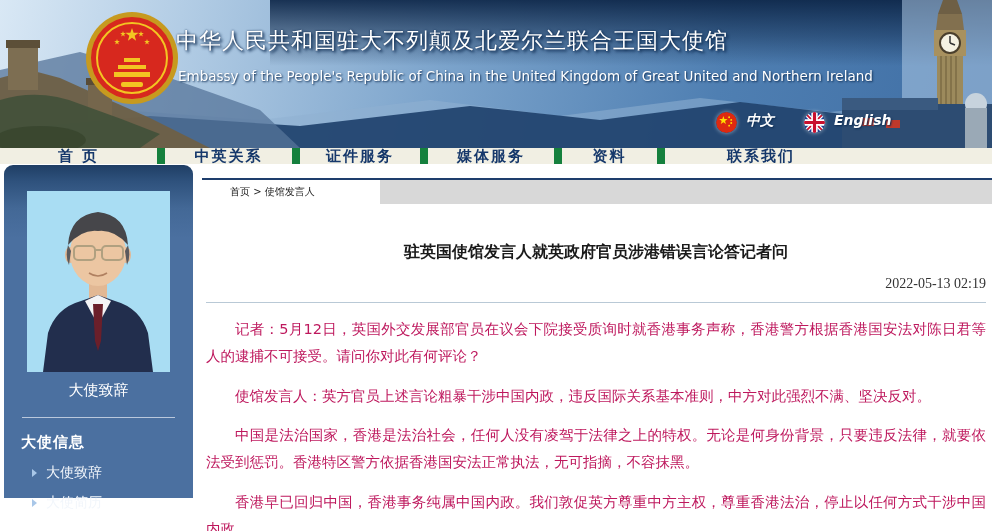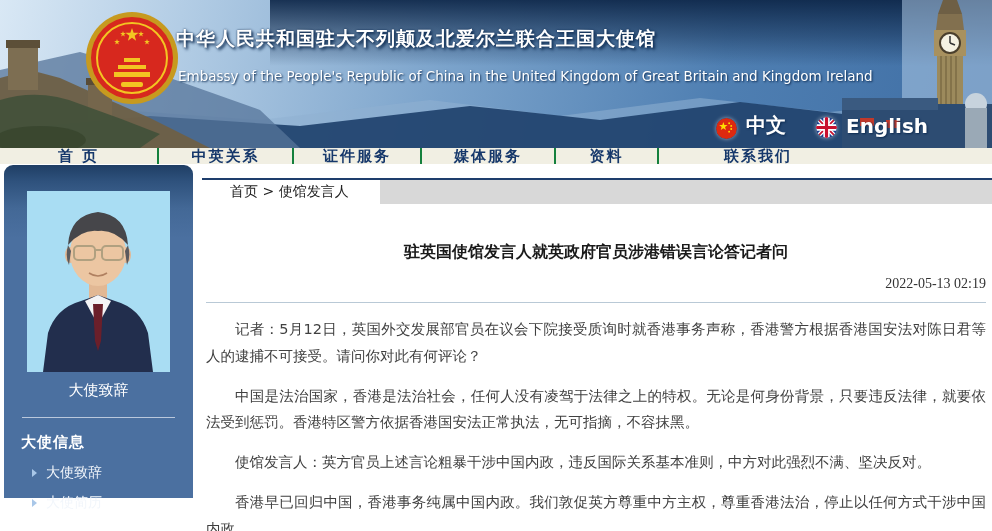--- a/index.html
+++ b/index.html
@@ -12,36 +12,36 @@
   .header { position: relative; width: 992px; height: 148px; overflow: hidden;
     background: linear-gradient(102deg, #d9e8f5 0%, #b3cde5 18%, #7ba3cb 45%, #4f7fb2 72%, #3f6ea4 100%);
   }
   .header-dark-top { position: absolute; top: 0; left: 270px; right: 0; height: 66px;
     background: linear-gradient(to bottom, rgba(13,38,72,.92) 0%, rgba(13,38,72,.45) 55%, rgba(13,38,72,0) 100%);
   }
   .header-mountains { position: absolute; left: 0; bottom: 0; width: 992px; height: 58px; }
   .great-wall { position: absolute; left: 0; bottom: 0; width: 300px; height: 148px; }
   .big-ben { position: absolute; right: 0; top: 0; width: 150px; height: 148px; }
   .emblem { position: absolute; left: 84px; top: 10px; width: 96px; height: 96px; }
-  .hdr-title-cn { position: absolute; left: 176px; top: 26px; color: #fff; font-size: 19px;
-    font-weight: bold; letter-spacing: 1px; text-shadow: 2px 2px 3px #0c2a50, 0 0 2px #0c2a50; white-space: nowrap; }
+  .hdr-title-cn { position: absolute; left: 176px; top: 26px; color: #fff; font-size: 22px;
+    font-weight: normal; letter-spacing: 1px; text-shadow: 2px 2px 3px #0c2a50, 0 0 2px #0c2a50; white-space: nowrap; }
   .hdr-title-en { position: absolute; left: 178px; top: 68px; color: #fff; font-size: 13.5px;
     text-shadow: 1px 1px 2px #0c2a50; white-space: nowrap; }
   .lang-row { position: absolute; left: 716px; top: 112px; display: flex; align-items: center; }
-  .lang-link { display: flex; align-items: flex-end; color: #fff; font-size: 20px; font-weight: bold;
-    text-decoration: none; cursor: pointer; text-shadow: 1px 1px 2px #0c2a50; }
+  .lang-link { display: flex; align-items: flex-start; color: #fff; font-size: 14px; font-weight: bold;
+    text-decoration: none; cursor: pointer; text-shadow: 1px 1px 2px #0c2a50; font-style: italic; }
   .lang-flag { width: 21px; height: 21px; margin-right: 9px; border-radius: 50%;
     box-shadow: 0 0 4px rgba(255,255,255,.55); }
   .lang-gap { width: 30px; }
   
   .nav { display: flex; width: 992px; height: 16px; background: #f1efe3; }
   .nav a { display: flex; align-items: center; justify-content: center; height: 100%;
     color: #16386b; font-size: 15px; font-weight: bold; letter-spacing: 2px;
     text-decoration: none; cursor: pointer; }
-  .nav a + a { border-left: 2px solid #15803d; }
+  .nav a + a { border-left: 8px solid #15803d; }
   .nw1{width:157px}.nw2{width:135px}.nw3{width:133px}.nw4{width:128px}
   .nw5{width:134px}.nw6{width:103px}.nw7{width:200px}
   
   .content-row { display: flex; padding-left: 4px; }
   
   .sidebar { width: 189px; height: 333px; margin-top: 1px; flex: 0 0 189px;
     border-radius: 9px 9px 0 0;
     background: linear-gradient(to bottom, #1f3e64 0%, #2f527d 5%, #436896 13%, #4b70a0 22%, #4b70a0 100%);
   }
   .photo-frame { width: 143px; height: 181px; margin: 26px auto 0; overflow: hidden; }
@@ -50,27 +50,27 @@
   .side-title { padding: 15px 0 0 17px; color: #fff; font-size: 15px; font-weight: bold; letter-spacing: 1px; }
   .side-item { display: flex; align-items: center; padding: 12px 0 0 28px; color: #f2f6fb;
     font-size: 14px; cursor: pointer; }
   .tri { width: 0; height: 0; border-left: 5px solid #a9c7e8; border-top: 4px solid transparent;
     border-bottom: 4px solid transparent; margin-right: 9px; }
   
   .main { flex: 1; margin-left: 9px; }
   .breadcrumb-bar { margin-top: 14px; height: 26px; background: #d8d8d8;
     border-top: 2px solid #1e3e6c; display: flex; }
   .breadcrumb-tab { width: 178px; height: 100%; background: #fff; display: flex; align-items: center;
-    padding-left: 28px; font-size: 14px; color: #222; cursor: pointer; }
+    padding-left: 28px; font-size: 10px; color: #222; cursor: pointer; }
   .article { padding: 0 6px 0 4px; }
   .article h1 { margin-top: 38px; text-align: center; font-size: 16px; font-weight: bold; color: #1a1a1a; }
   .article .date { margin-top: 13px; text-align: right; font-size: 14px; color: #333;
     font-family: "Liberation Serif", "DejaVu Serif", serif; }
   .title-divider { border: 0; border-top: 1px solid #b9c9d6; margin-top: 10px; }
-  .article p { margin-top: 13px; font-size: 14.5px; line-height: 1.85; color: #404040;
+  .article p { margin-top: 13px; font-size: 14.5px; line-height: 1.85; color: #be185d;
     text-indent: 2em; text-align: justify; }
 </style>
 </head>
 <body>
 
 <div class="header">
   <div class="header-dark-top"></div>
 
   <svg class="header-mountains" viewBox="0 0 992 58" preserveAspectRatio="none">
     <polygon points="0,34 120,20 260,30 430,10 560,26 700,8 830,22 930,12 992,24 992,58 0,58" fill="#8fb0d2" opacity="0.55"></polygon>
@@ -117,21 +117,21 @@
     <use href="#sstar" fill="#f3c522" transform="translate(39,24)"></use>
     <use href="#sstar" fill="#f3c522" transform="translate(57,24)"></use>
     <use href="#sstar" fill="#f3c522" transform="translate(63,32)"></use>
     <rect x="40" y="48" width="16" height="4" fill="#f3c522"></rect>
     <rect x="34" y="55" width="28" height="4" fill="#f3c522"></rect>
     <rect x="30" y="62" width="36" height="5" fill="#f3c522"></rect>
     <rect x="37" y="72" width="22" height="5" rx="2" fill="#f3c522"></rect>
   </svg>
 
   <div class="hdr-title-cn">中华人民共和国驻大不列颠及北爱尔兰联合王国大使馆</div>
-  <div class="hdr-title-en">Embassy of the People's Republic of China in the United Kingdom of Great Britain and Kingdom Ireland</div>
+  <div class="hdr-title-en">Embassy of the People's Republic of China in the United Kingdom of Great United and Northern Ireland</div>
 
   <div class="lang-row">
     <a class="lang-link">
       <svg class="lang-flag" viewBox="0 0 20 20">
         <circle cx="10" cy="10" r="10" fill="#de2910"></circle>
         <use href="#sstar" fill="#ffde00" transform="translate(7,8) scale(1.4)"></use>
         <circle cx="12.5" cy="5" r="0.9" fill="#ffde00"></circle>
         <circle cx="14.5" cy="7.5" r="0.9" fill="#ffde00"></circle>
         <circle cx="14.5" cy="10.5" r="0.9" fill="#ffde00"></circle>
         <circle cx="12.5" cy="13" r="0.9" fill="#ffde00"></circle>
@@ -207,18 +207,18 @@
   <div class="main">
     <div class="breadcrumb-bar">
       <div class="breadcrumb-tab">首页 &gt; 使馆发言人</div>
     </div>
 
     <div class="article">
       <h1>驻英国使馆发言人就英政府官员涉港错误言论答记者问</h1>
       <div class="date">2022-05-13 02:19</div>
       <hr class="title-divider">
       <p>记者：5月12日，英国外交发展部官员在议会下院接受质询时就香港事务声称，香港警方根据香港国安法对陈日君等人的逮捕不可接受。请问你对此有何评论？</p>
+      <p>使馆发言人：英方官员上述言论粗暴干涉中国内政，违反国际关系基本准则，中方对此强烈不满、坚决反对。</p>
       <p>中国是法治国家，香港是法治社会，任何人没有凌驾于法律之上的特权。无论是何身份背景，只要违反法律，就要依法受到惩罚。香港特区警方依据香港国安法正常执法，无可指摘，不容抹黑。</p>
-      <p>使馆发言人：英方官员上述言论粗暴干涉中国内政，违反国际关系基本准则，中方对此强烈不满、坚决反对。</p>
       <p>香港早已回归中国，香港事务纯属中国内政。我们敦促英方尊重中方主权，尊重香港法治，停止以任何方式干涉中国内政。</p>
     </div>
   </div>
 </div>
 
 </body></html>

